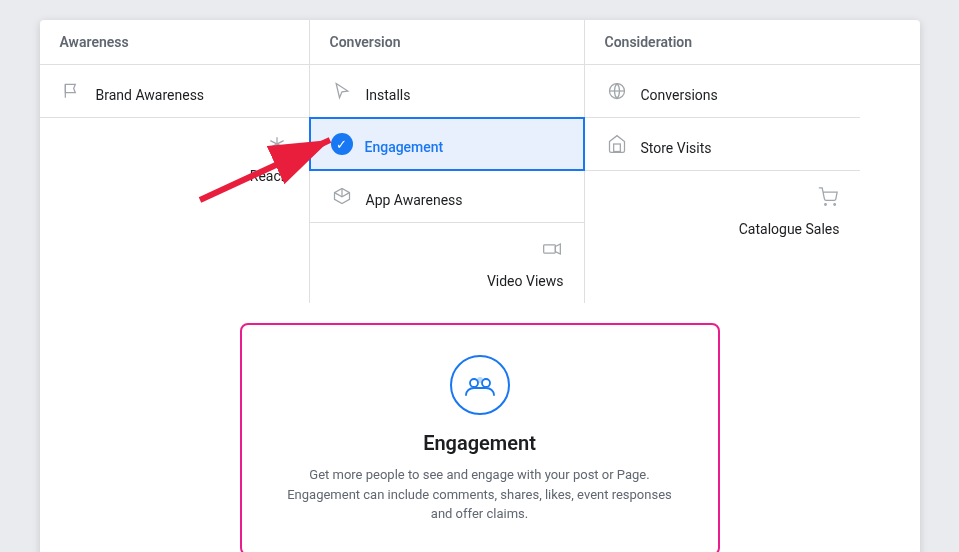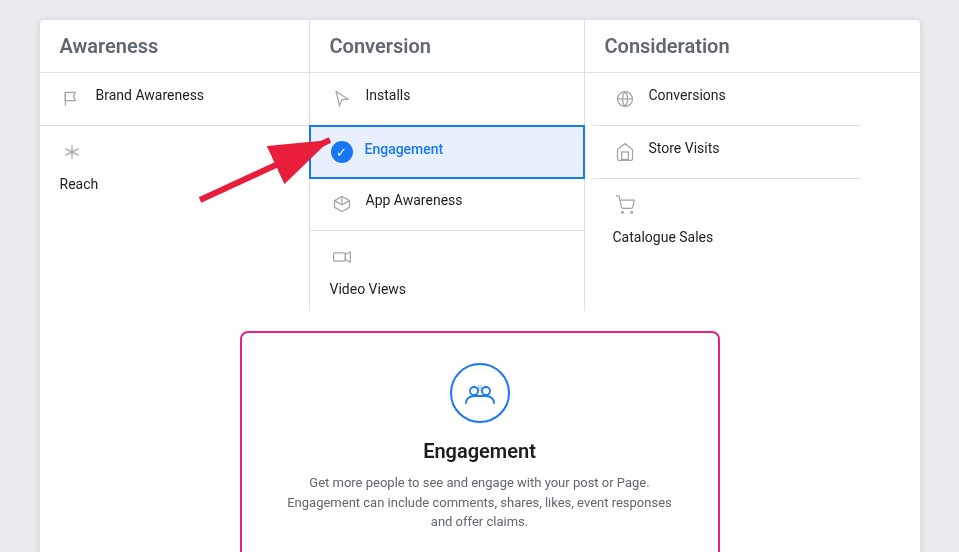--- a/index.html
+++ b/index.html
@@ -24,41 +24,41 @@
     }
     
     .header-row {
       display: grid;
       grid-template-columns: 270px 275px 275px;
       border-bottom: 1px solid #dddfe2;
     }
     .header-cell {
       padding: 14px 20px;
       font-weight: 600;
-      font-size: 20px;
+      font-size: 14px;
       color: #606770;
       border-right: 1px solid #dddfe2;
     }
     .header-cell:last-child { border-right: none; }
 
     
     .content-row {
       display: grid;
       grid-template-columns: 270px 275px 275px;
     }
     .col {
       border-right: 1px solid #dddfe2;
       display: flex;
       flex-direction: column;
     }
-    .col:last-child { border-right: none; padding-left: 8px; }
+    .col:last-child { border-right: none; }
 
     .menu-item {
       display: flex;
-      align-items: flex-start;
+      align-items: flex-end;
       padding: 14px 20px;
       border-bottom: 1px solid #dddfe2;
       cursor: pointer;
       gap: 12px;
       background: #fff;
       position: relative;
     }
     .menu-item:last-child { border-bottom: none; flex-direction: column; }
     .menu-item.selected {
       background: #e8f0fe;

